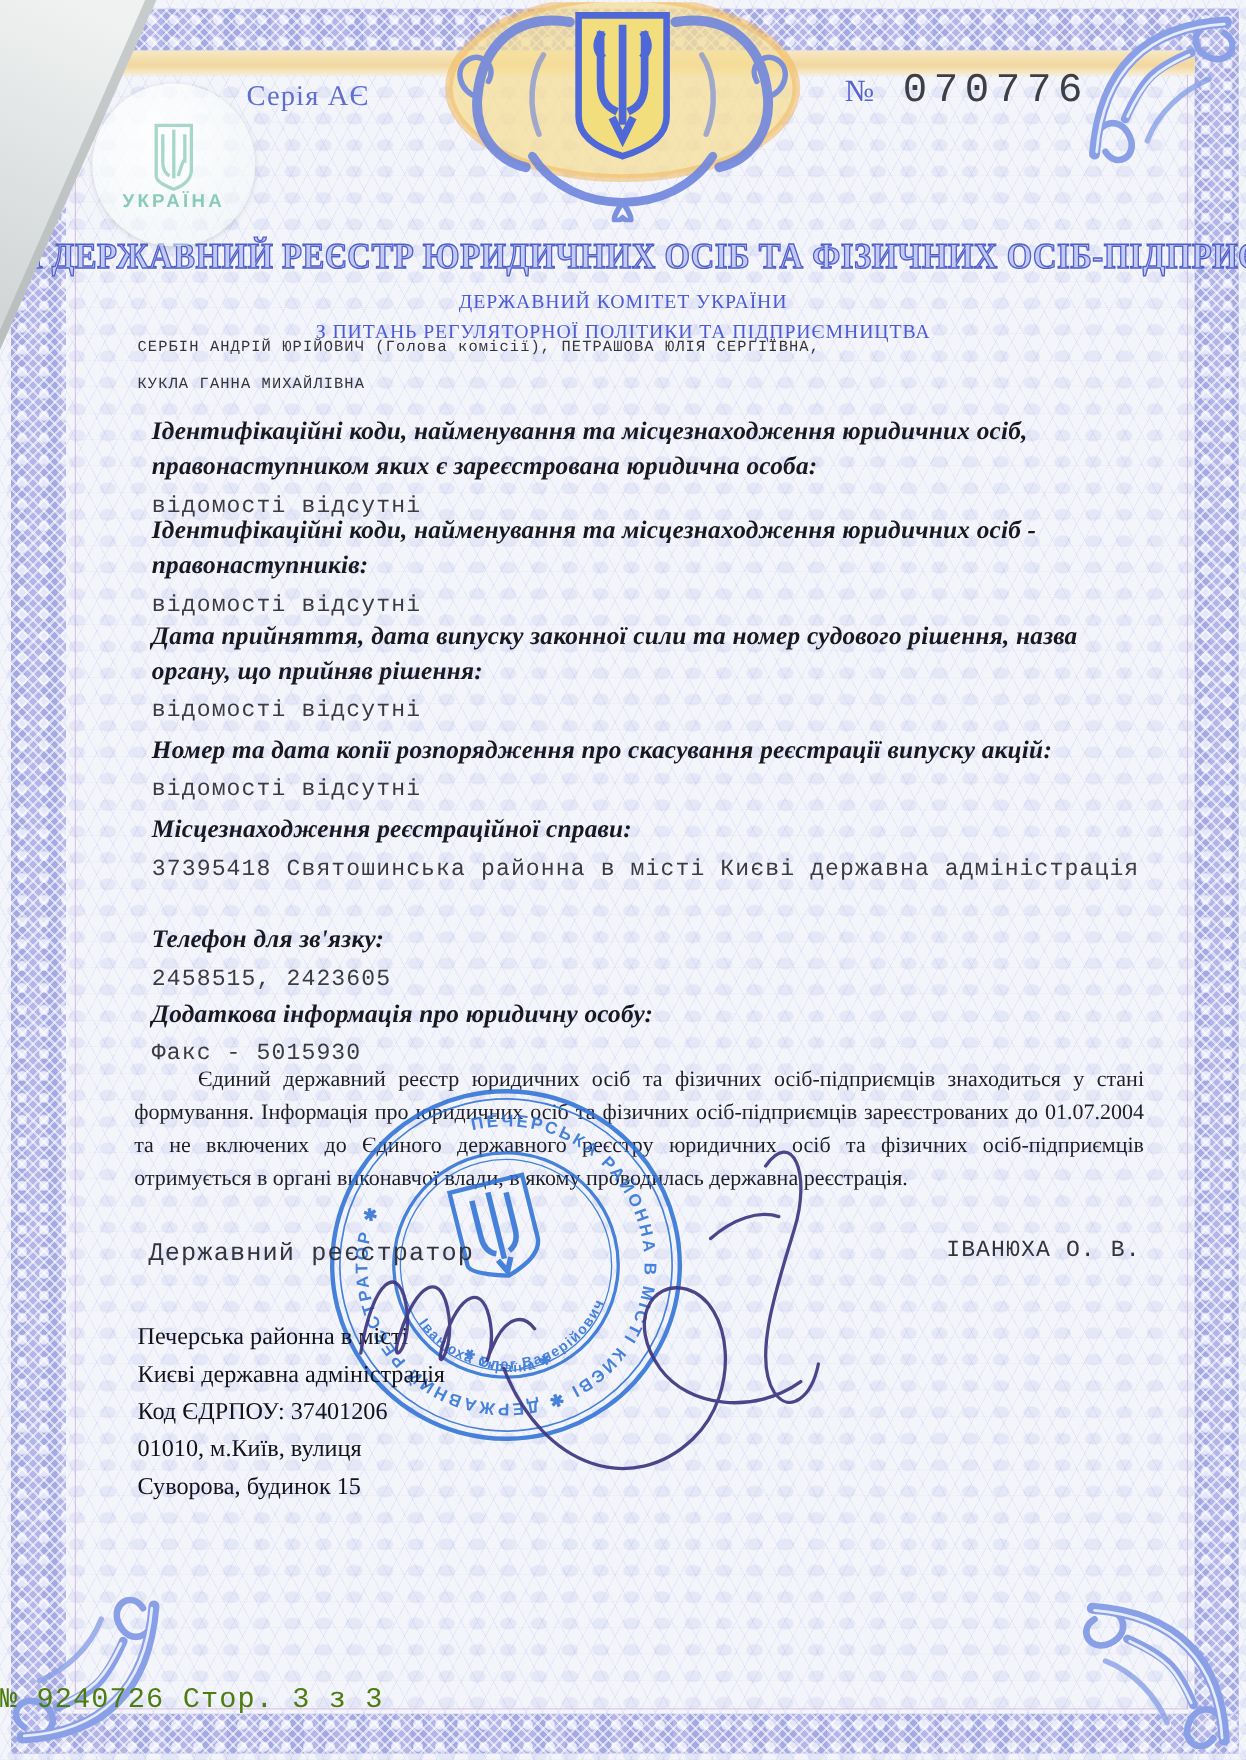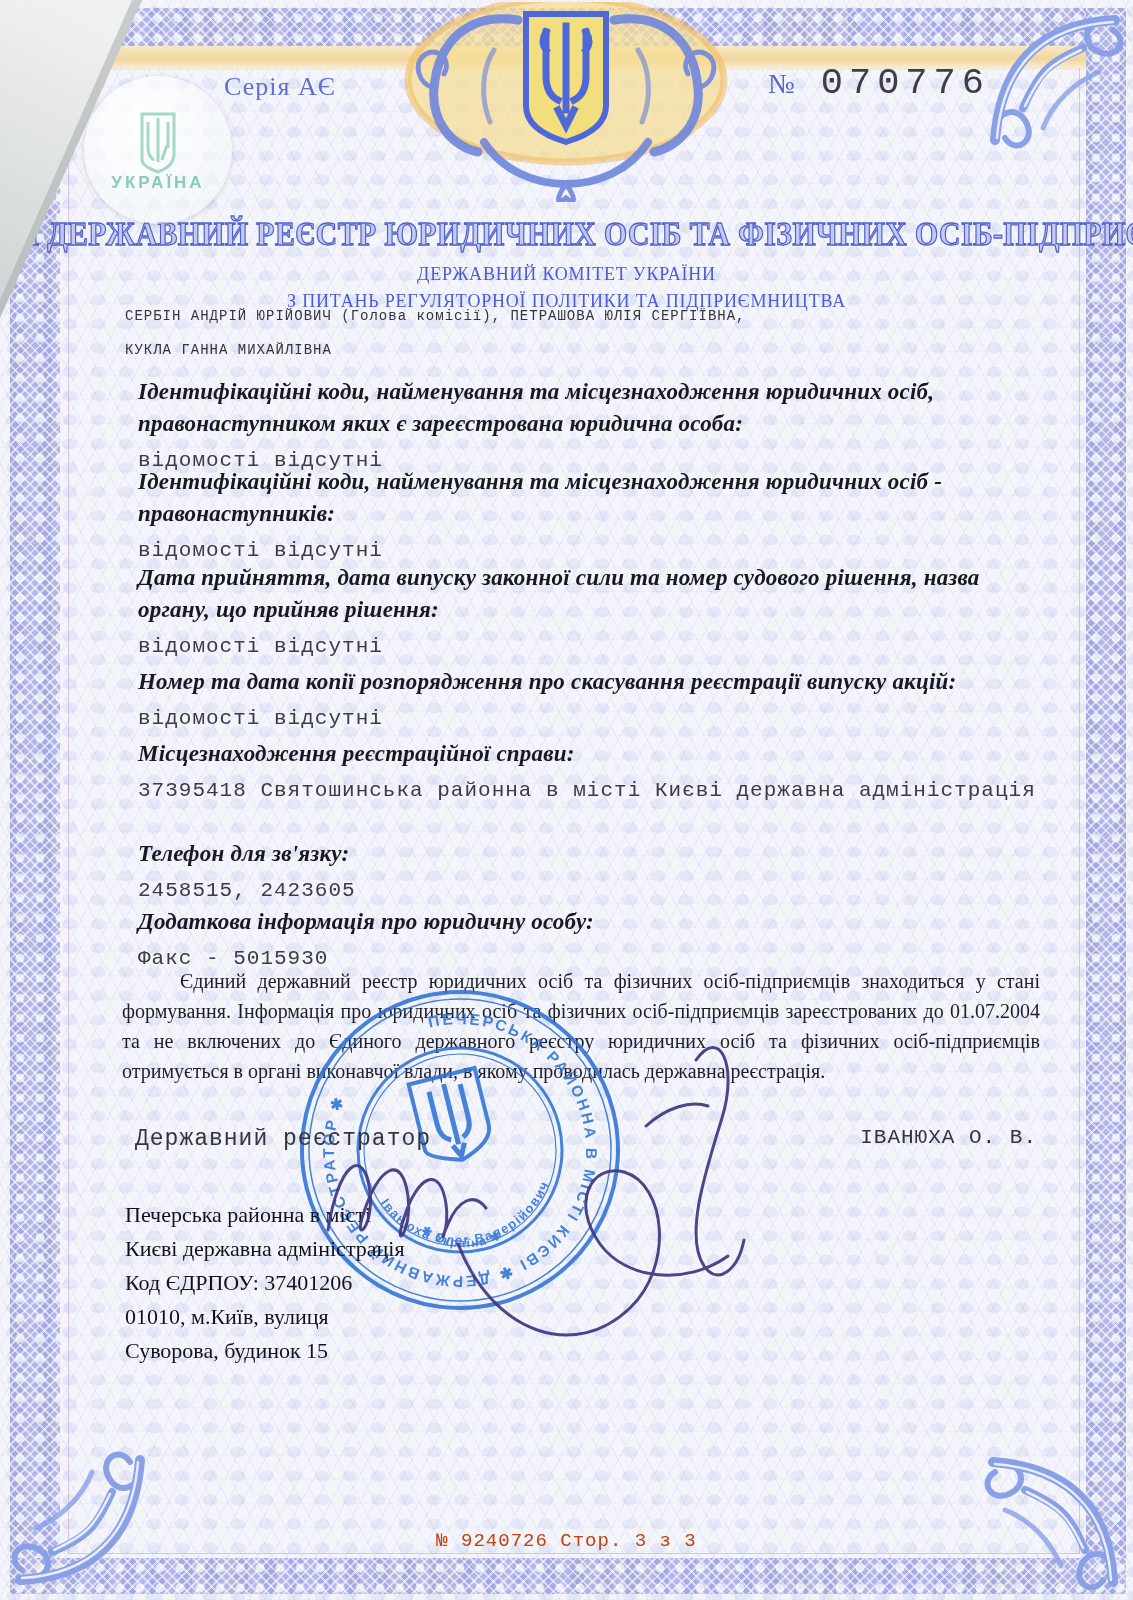--- a/index.html
+++ b/index.html
@@ -73,22 +73,22 @@
     letter-spacing:.2px;}
   .sec-val{font-family:"Liberation Mono", monospace;font-size:21px;color:#3a3b44;
     line-height:31px;letter-spacing:1px;margin-top:5px;}
   .note{position:absolute;left:122px;top:966px;width:918px;z-index:10;
     font-size:20px;color:#1d1e28;line-height:30px;text-align:justify;text-indent:58px;}
   .registrar-row{position:absolute;left:125px;top:1126px;width:912px;z-index:12;}
   .registrar-row .lbl{float:left;font-size:23px;letter-spacing:1px;margin-left:10px;}
   .registrar-row .name{float:right;font-size:21px;letter-spacing:1px;}
   .authority{position:absolute;left:125px;top:1198px;z-index:12;
     font-size:22px;color:#12121c;line-height:34px;}
-  .footer-line{position:absolute;left:0;top:1530px;width:1133px;text-align:center;z-index:10;
-    font-size:19px;color:#c2410c;letter-spacing:1px;}
+  .footer-line{position:absolute;left:0;top:1530px;width:1133px;z-index:10;
+    font-size:26px;color:#4d7c0f;letter-spacing:1px;}
   .stamp{position:absolute;left:292px;top:982px;width:336px;height:336px;z-index:11;
     opacity:.88;transform:rotate(-14deg);}
   .signature{position:absolute;left:298px;top:1030px;width:500px;height:330px;z-index:13;}
 </style>
 </head>
 <body>
 
 <div class="page">
   <div class="watermark"></div>
 

